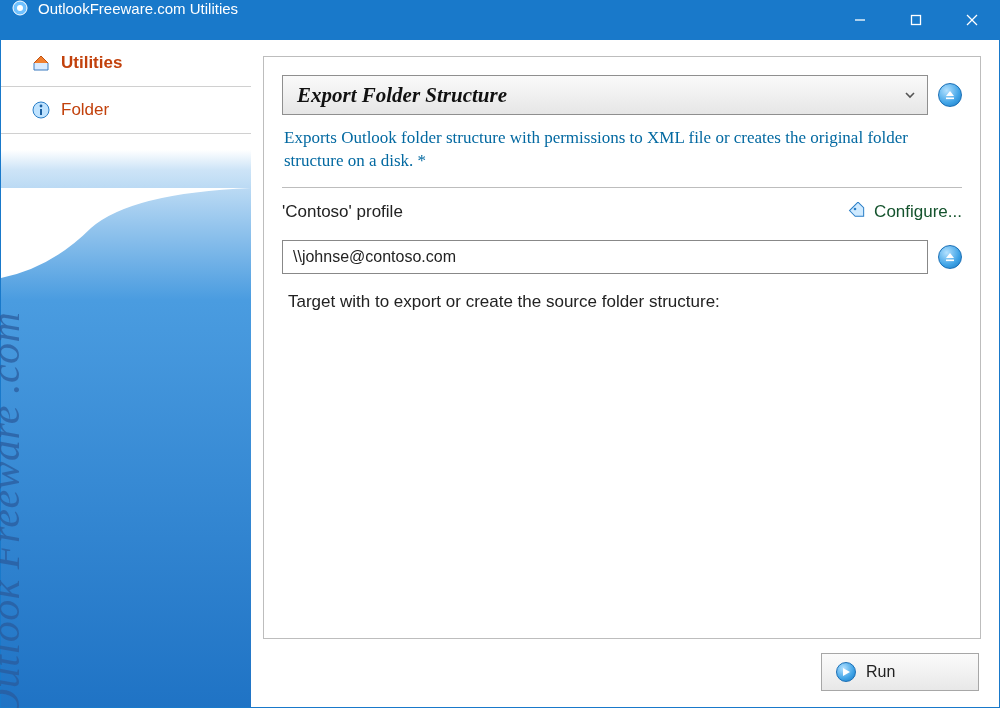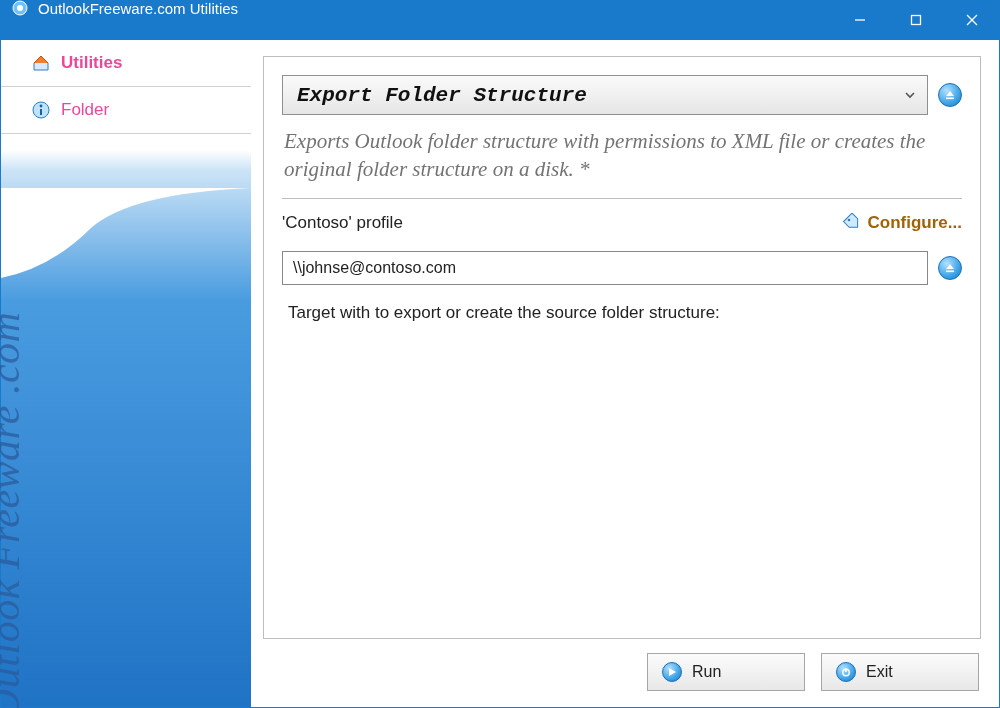--- a/index.html
+++ b/index.html
@@ -9,41 +9,41 @@
 .titlebar-icon { width: 16px; height: 16px; margin-right: 10px; }
 .titlebar-title { font-size: 15px; flex: 1; }
 .titlebar-controls { display: flex; }
 .titlebar-btn { width: 56px; height: 40px; display: flex; align-items: center; justify-content: center; }
 .titlebar-btn svg { stroke: #fff; fill: none; }
 
 .app-body { display: flex; height: 668px; border: 1px solid #1979ca; border-top: none; background: #fff; }
 
 .sidebar { width: 250px; position: relative; background: linear-gradient(180deg, #fff 0, #fff 110px, #cde4f7 130px, #4a9ce0 260px, #1b6fc2 708px); }
 .side-tabs { background: #fff; }
-.side-tab { display: flex; align-items: center; padding: 13px 18px 13px 30px; border-bottom: 1px solid #d0d0d0; font-size: 17px; color: #ec4899; cursor: pointer; }
+.side-tab { display: flex; align-items: center; padding: 13px 18px 13px 30px; border-bottom: 1px solid #d0d0d0; font-size: 17px; color: #c2410c; cursor: pointer; }
 .side-tab.active { font-weight: 600; }
 .side-tab svg { margin-right: 10px; }
 .side-curve { position: absolute; top: 148px; left: 0; width: 250px; height: 100px; }
 .brand-text { position: absolute; left: 28px; bottom: -12px; transform: rotate(-90deg); transform-origin: left bottom; font-size: 42px; font-style: italic; font-family: Georgia, serif; color: rgba(41, 90, 155, 0.72); white-space: nowrap; letter-spacing: 0.5px; }
 
 .main { flex: 1; padding: 16px 18px 16px 12px; display: flex; flex-direction: column; }
 .panel { flex: 1; border: 1px solid #bdbdbd; background: #fff; padding: 18px 18px 8px 18px; margin-bottom: 14px; }
 
 .title-row { display: flex; align-items: center; gap: 10px; margin-bottom: 8px; }
-.panel-dropdown { flex: 1; height: 40px; border: 1px solid #8f8f8f; background: linear-gradient(#fafafa, #e6e6e6); display: flex; align-items: center; padding: 0 10px 0 14px; font-size: 21px; font-weight: 700; font-style: italic; font-family: Liberation Mono, monospace; color: #111; }
+.panel-dropdown { flex: 1; height: 40px; border: 1px solid #8f8f8f; background: linear-gradient(#fafafa, #e6e6e6); display: flex; align-items: center; padding: 0 10px 0 14px; font-size: 21px; font-weight: 700; font-style: italic; font-family: Liberation Serif, serif; color: #111; }
 .panel-dropdown .chev { margin-left: auto; }
 
 .round-btn { width: 24px; height: 24px; border-radius: 50%; background: radial-gradient(circle at 35% 30%, #b3e1ff, #3fa3e6 60%, #1877c0); border: 1px solid #1a6fb6; display: flex; align-items: center; justify-content: center; cursor: pointer; flex: none; }
 .round-btn svg { display: block; }
 
-.desc { font-style: italic; font-size: 21px; font-family: Georgia, serif; color: #737373; line-height: 1.35; padding: 4px 2px 14px 2px; border-bottom: 1px solid #bdbdbd; margin-bottom: 14px; }
+.desc { font-size: 17px; font-family: Georgia, serif; color: #0369a1; line-height: 1.35; padding: 4px 2px 14px 2px; border-bottom: 1px solid #bdbdbd; margin-bottom: 14px; }
 
 .profile-row { display: flex; align-items: flex-end; margin-bottom: 18px; }
 .profile-label { font-size: 17px; color: #222; }
-.configure-link { margin-left: auto; display: flex; align-items: center; color: #a16207; font-size: 17px; cursor: pointer; font-weight: bold; }
+.configure-link { margin-left: auto; display: flex; align-items: center; color: #14532d; font-size: 17px; cursor: pointer; }
 .configure-link svg { margin-right: 6px; }
 
 .field-label { font-size: 17px; color: #222; margin: 6px 0 6px 6px; }
 .field-row { display: flex; align-items: center; gap: 10px; margin-bottom: 18px; }
 .text-input { flex: 1; height: 34px; border: 1px solid #888; padding: 0 10px; font-size: 16px; color: #222; font-family: inherit; }
 
 .footer { display: flex; justify-content: flex-end; gap: 16px; padding-right: 2px; }
 .action-btn { width: 158px; height: 38px; border: 1px solid #a7a7a7; background: linear-gradient(#fbfbfb, #e8e8e8); display: flex; align-items: center; padding: 0 14px; font-size: 16px; color: #222; cursor: pointer; }
 .action-btn .aicon { width: 20px; height: 20px; margin-right: 10px; border-radius: 50%; background: radial-gradient(circle at 35% 30%, #b3e1ff, #3fa3e6 60%, #1877c0); border: 1px solid #1a6fb6; display: flex; align-items: center; justify-content: center; }
 </style>
@@ -148,24 +148,15 @@
 
     <div class="footer">
       <div class="action-btn">
         <span class="aicon">
             <svg width="10" height="10" viewBox="0 0 10 10">
               <path d="M2 1 L9 5 L2 9 Z" fill="#fff"></path>
             </svg>
           </span>
         <span>Run</span>
       </div>
-      <div class="action-btn">
-        <span class="aicon">
-            <svg width="10" height="10" viewBox="0 0 10 10">
-              <circle cx="5" cy="5.5" r="3.2" fill="none" stroke="#fff" stroke-width="1.4"></circle>
-              <line x1="5" y1="1" x2="5" y2="5" stroke="#fff" stroke-width="1.6"></line>
-            </svg>
-          </span>
-        <span>Exit</span>
-      </div>
     </div>
   </div>
 </div>
 
 </body></html>

